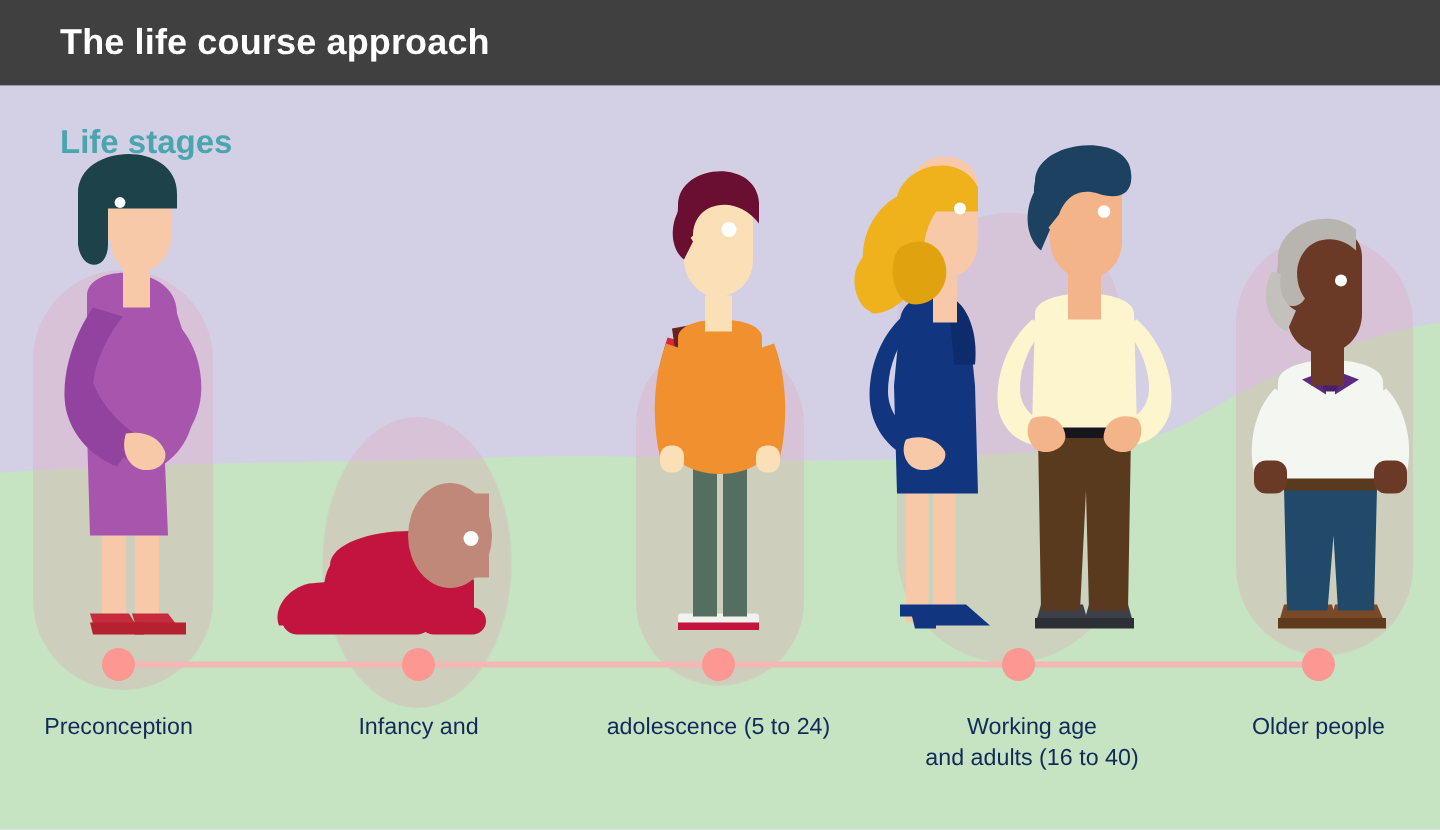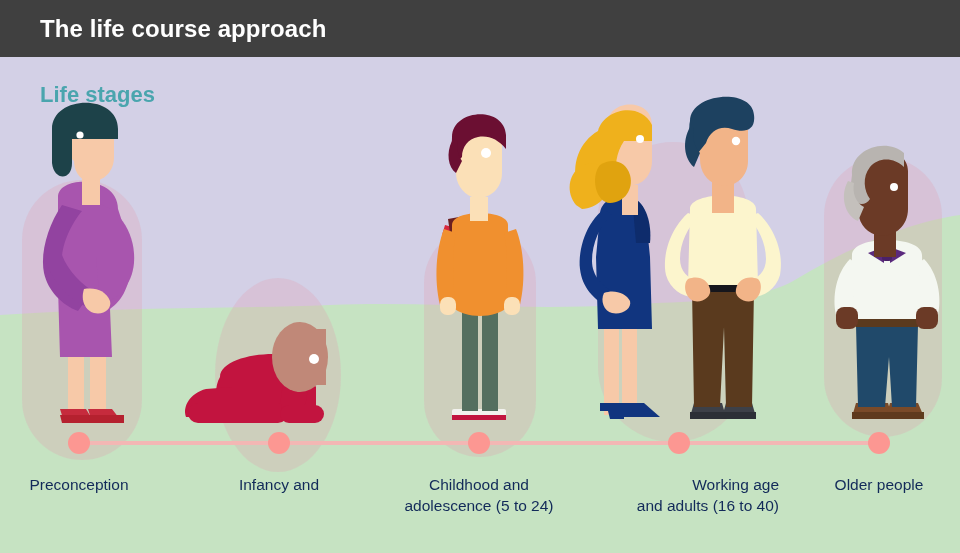--- a/index.html
+++ b/index.html
@@ -283,24 +283,23 @@
     </g>
   </svg>
 
   <div class="stage-label" style="left:-41px;">
     <div>Preconception</div>
   </div>
   <div class="stage-label" style="left:159px;">
     <div>Infancy and</div>
   </div>
   <div class="stage-label" style="left:359px;">
-    <div>Childhood and</div>
     <div>adolescence (5 to 24)</div>
   </div>
-  <div class="stage-label" style="left:539px;text-align:right;">
+  <div class="stage-label" style="left:568px;">
     <div>Working age</div>
     <div>and adults (16 to 40)</div>
   </div>
   <div class="stage-label" style="left:759px;">
     <div>Older people</div>
   </div>
 
 </div>
 
 </body></html>

